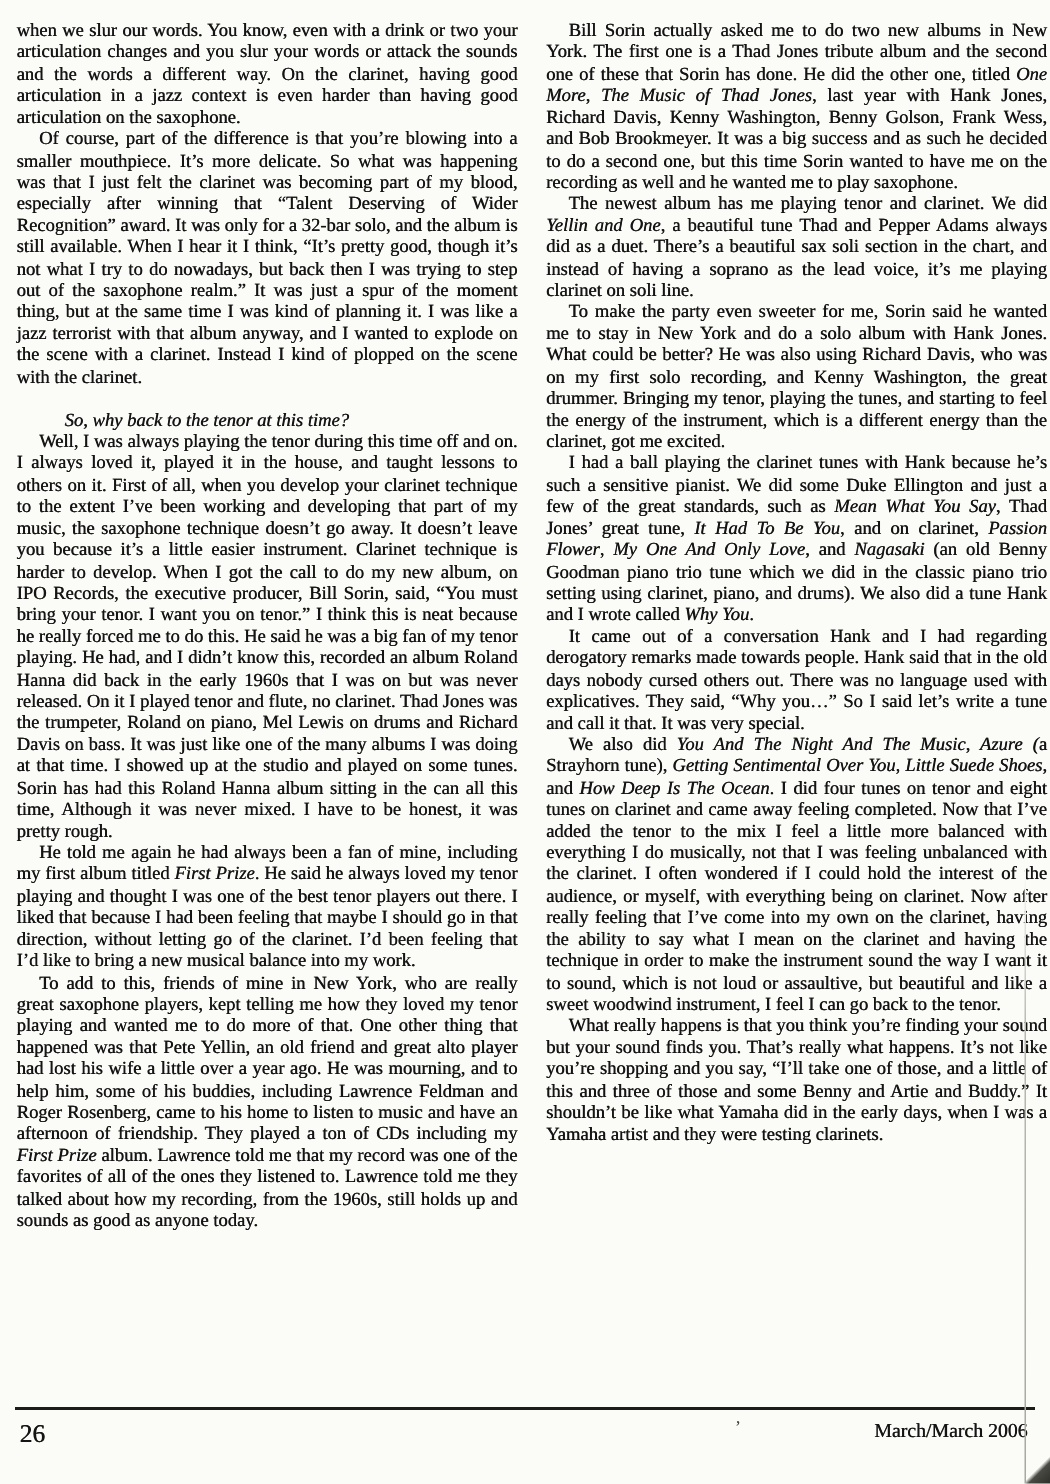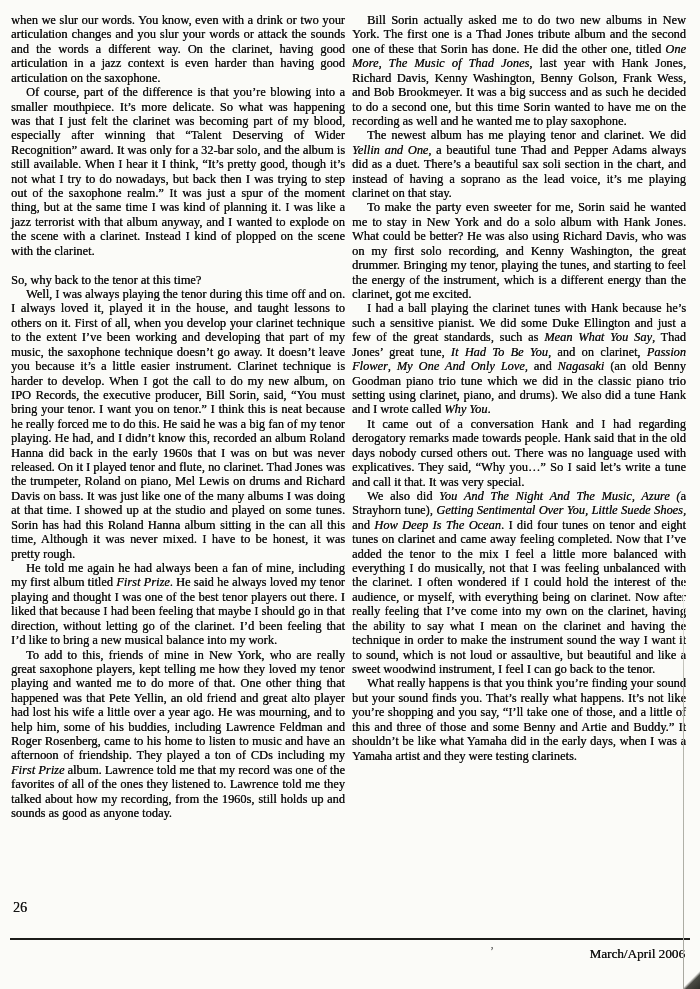--- a/index.html
+++ b/index.html
@@ -4,43 +4,45 @@
 <style>
   html,body{margin:0;padding:0;}
   body{
     width:700px;height:989px;position:relative;overflow:hidden;
     background:#fbfbf8;
     font-family:"Liberation Serif","DejaVu Serif",serif;
     color:#151515;
   }
   .columns{
     position:absolute;top:13px;left:11px;
-    display:flex;gap:7px;
+    display:flex;gap:19px;
   }
   .col{
     width:334px;
     font-size:12.4px;line-height:14.42px;
     text-align:justify;
     text-shadow:0.25px 0 0 currentColor;
   }
   .col p{margin:0;}
   .col p.indent{text-indent:15px;}
   .col p.question{
+    font-style:italic;
     margin-top:14.4px;
     text-indent:0;
     text-align:left;
+    margin-left:32px;
   }
   .it{font-style:italic;}
   .footer-rule{
     position:absolute;left:10px;top:938px;width:680px;
     border-top:2.6px solid #1c1c1a;
   }
   .page-number{
-    position:absolute;left:13px;top:900px;
-    font-size:14px;text-shadow:0.25px 0 0 currentColor;
+    position:absolute;left:13px;top:946px;
+    font-size:17px;text-shadow:0.25px 0 0 currentColor;
   }
   .issue-label{
     position:absolute;right:15px;top:946px;
     font-size:13.2px;text-shadow:0.25px 0 0 currentColor;
   }
   .stray-mark{
     position:absolute;left:490px;top:944px;
     font-size:12px;color:#444;
   }
   
@@ -60,28 +62,28 @@
   <div class="col">
       <p class=""><span>when we slur our words. You know, even with a drink or two your articulation changes and you slur your words or attack the sounds and the words a different way. On the clarinet, having good articulation in a jazz context is even harder than having good articulation on the saxophone.</span></p>
       <p class="indent"><span>Of course, part of the difference is that you’re blowing into a smaller mouthpiece. It’s more delicate. So what was happening was that I just felt the clarinet was becoming part of my blood, especially after winning that “Talent Deserving of Wider Recognition” award. It was only for a 32-bar solo, and the album is still available. When I hear it I think, “It’s pretty good, though it’s not what I try to do nowadays, but back then I was trying to step out of the saxophone realm.” It was just a spur of the moment thing, but at the same time I was kind of planning it. I was like a jazz terrorist with that album anyway, and I wanted to explode on the scene with a clarinet. Instead I kind of plopped on the scene with the clarinet.</span></p>
       <p class="question"><span>So, why back to the tenor at this time?</span></p>
       <p class="indent"><span>Well, I was always playing the tenor during this time off and on. I always loved it, played it in the house, and taught lessons to others on it. First of all, when you develop your clarinet technique to the extent I’ve been working and developing that part of my music, the saxophone technique doesn’t go away. It doesn’t leave you because it’s a little easier instrument. Clarinet technique is harder to develop. When I got the call to do my new album, on IPO Records, the executive producer, Bill Sorin, said, “You must bring your tenor. I want you on tenor.” I think this is neat because he really forced me to do this. He said he was a big fan of my tenor playing. He had, and I didn’t know this, recorded an album Roland Hanna did back in the early 1960s that I was on but was never released. On it I played tenor and flute, no clarinet. Thad Jones was the trumpeter, Roland on piano, Mel Lewis on drums and Richard Davis on bass. It was just like one of the many albums I was doing at that time. I showed up at the studio and played on some tunes. Sorin has had this Roland Hanna album sitting in the can all this time, Although it was never mixed. I have to be honest, it was pretty rough.</span></p>
       <p class="indent"><span>He told me again he had always been a fan of mine, including my first album titled </span><span class="it">First Prize</span><span>. He said he always loved my tenor playing and thought I was one of the best tenor players out there. I liked that because I had been feeling that maybe I should go in that direction, without letting go of the clarinet. I’d been feeling that I’d like to bring a new musical balance into my work.</span></p>
       <p class="indent"><span>To add to this, friends of mine in New York, who are really great saxophone players, kept telling me how they loved my tenor playing and wanted me to do more of that. One other thing that happened was that Pete Yellin, an old friend and great alto player had lost his wife a little over a year ago. He was mourning, and to help him, some of his buddies, including Lawrence Feldman and Roger Rosenberg, came to his home to listen to music and have an afternoon of friendship. They played a ton of CDs including my </span><span class="it">First Prize</span><span> album. Lawrence told me that my record was one of the favorites of all of the ones they listened to. Lawrence told me they talked about how my recording, from the 1960s, still holds up and sounds as good as anyone today.</span></p>
     </div>
   <div class="col">
       <p class="indent"><span>Bill Sorin actually asked me to do two new albums in New York. The first one is a Thad Jones tribute album and the second one of these that Sorin has done. He did the other one, titled </span><span class="it">One More, The Music of Thad Jones</span><span>, last year with Hank Jones, Richard Davis, Kenny Washington, Benny Golson, Frank Wess, and Bob Brookmeyer. It was a big success and as such he decided to do a second one, but this time Sorin wanted to have me on the recording as well and he wanted me to play saxophone.</span></p>
-      <p class="indent"><span>The newest album has me playing tenor and clarinet. We did </span><span class="it">Yellin and One</span><span>, a beautiful tune Thad and Pepper Adams always did as a duet. There’s a beautiful sax soli section in the chart, and instead of having a soprano as the lead voice, it’s me playing clarinet on that stay.</span></p>
+      <p class="indent"><span>The newest album has me playing tenor and clarinet. We did </span><span class="it">Yellin and One</span><span>, a beautiful tune Thad and Pepper Adams always did as a duet. There’s a beautiful sax soli section in the chart, and instead of having a soprano as the lead voice, it’s me playing clarinet on soli line.</span></p>
       <p class="indent"><span>To make the party even sweeter for me, Sorin said he wanted me to stay in New York and do a solo album with Hank Jones. What could be better? He was also using Richard Davis, who was on my first solo recording, and Kenny Washington, the great drummer. Bringing my tenor, playing the tunes, and starting to feel the energy of the instrument, which is a different energy than the clarinet, got me excited.</span></p>
       <p class="indent"><span>I had a ball playing the clarinet tunes with Hank because he’s such a sensitive pianist. We did some Duke Ellington and just a few of the great standards, such as </span><span class="it">Mean What You Say</span><span>, Thad Jones’ great tune, </span><span class="it">It Had To Be You</span><span>, and on clarinet, </span><span class="it">Passion Flower</span><span>, </span><span class="it">My One And Only Love,</span><span> and </span><span class="it">Nagasaki</span><span> (an old Benny Goodman piano trio tune which we did in the classic piano trio setting using clarinet, piano, and drums). We also did a tune Hank and I wrote called </span><span class="it">Why You</span><span>.</span></p>
       <p class="indent"><span>It came out of a conversation Hank and I had regarding derogatory remarks made towards people. Hank said that in the old days nobody cursed others out. There was no language used with explicatives. They said, “Why you…” So I said let’s write a tune and call it that. It was very special.</span></p>
       <p class="indent"><span>We also did </span><span class="it">You And The Night And The Music, Azure (</span><span>a Strayhorn tune), </span><span class="it">Getting Sentimental Over You, Little Suede Shoes,</span><span> and </span><span class="it">How Deep Is The Ocean</span><span>. I did four tunes on tenor and eight tunes on clarinet and came away feeling completed. Now that I’ve added the tenor to the mix I feel a little more balanced with everything I do musically, not that I was feeling unbalanced with the clarinet. I often wondered if I could hold the interest of the audience, or myself, with everything being on clarinet. Now after really feeling that I’ve come into my own on the clarinet, having the ability to say what I mean on the clarinet and having the technique in order to make the instrument sound the way I want it to sound, which is not loud or assaultive, but beautiful and like a sweet woodwind instrument, I feel I can go back to the tenor.</span></p>
       <p class="indent"><span>What really happens is that you think you’re finding your sound but your sound finds you. That’s really what happens. It’s not like you’re shopping and you say, “I’ll take one of those, and a little of this and three of those and some Benny and Artie and Buddy.” It shouldn’t be like what Yamaha did in the early days, when I was a Yamaha artist and they were testing clarinets.</span></p>
     </div>
 </div>
 
 <div class="footer-rule"></div>
 <div class="page-number">26</div>
 <div class="stray-mark">’</div>
-<div class="issue-label">March/April 2006</div>
+<div class="issue-label">March/March 2006</div>
 
 <div class="scan-edge-right"></div>
 <div class="scan-corner"></div>
 
 </body></html>

